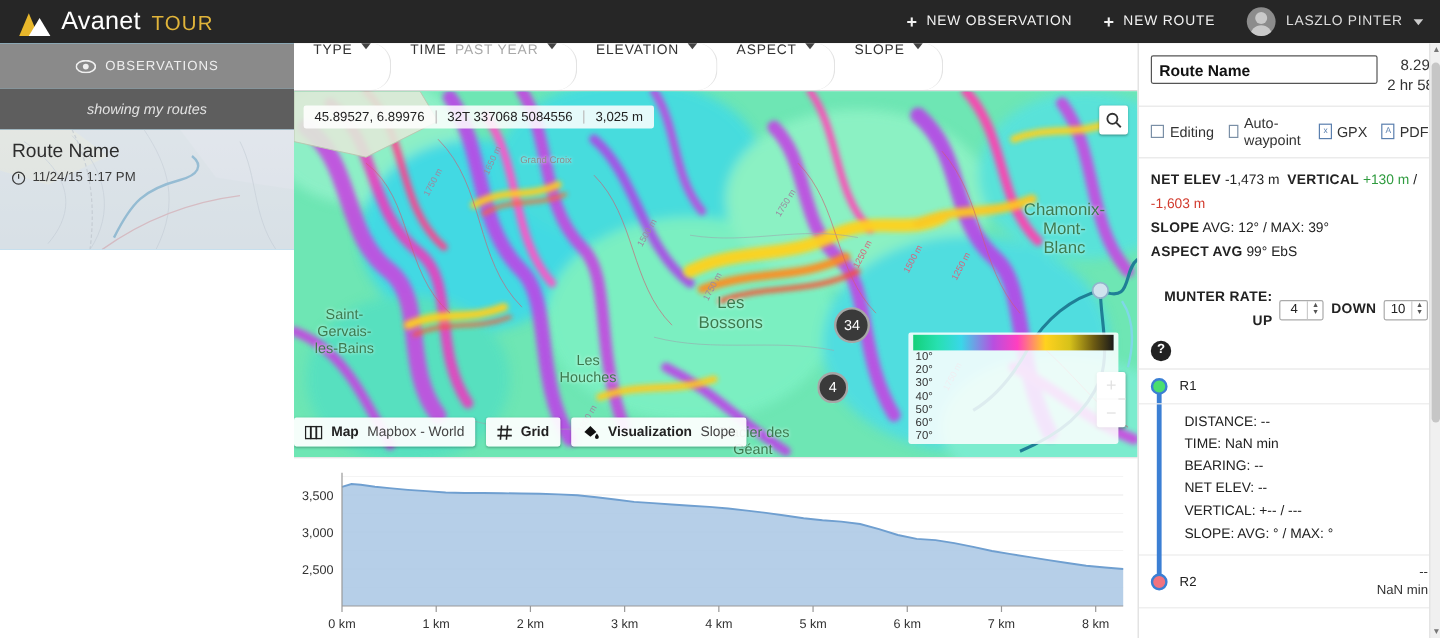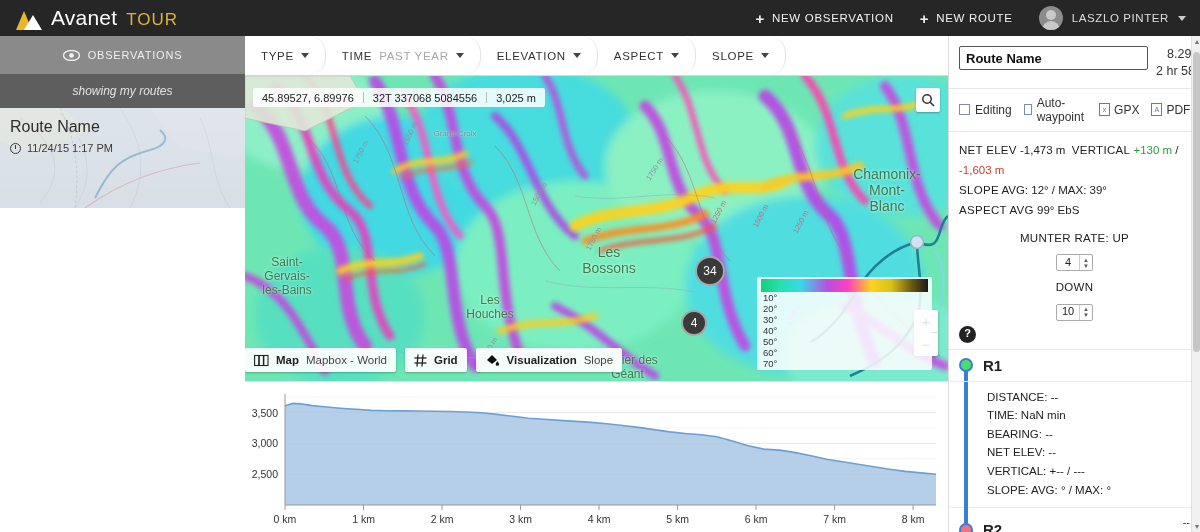--- a/index.html
+++ b/index.html
@@ -62,21 +62,21 @@
   .clock { width:11px;height:11px;border:1.5px solid #3a3a3a;border-radius:50%;
            position:relative; display:inline-block;}
   .clock::after{content:"";position:absolute;left:3.5px;top:1.5px;width:1.3px;
            height:4px;background:#3a3a3a;}
   .sidebar-rest { height:100%; background:#fff; }
 
   
   .filterbar { position:absolute; left:245px; top:36px; width:703px; height:40px;
                background:#fff; display:flex; align-items:stretch;
                border-bottom:1px solid #d8d8d8; }
-  .filter { display:flex; align-items:center; gap:7px; padding:0 16px;
+  .filter { display:flex; align-items:flex-start; gap:7px; padding:0 16px;
             border-right:1px solid #e3e3e3; font-size:11.5px;
             letter-spacing:.7px; color:#333; cursor:pointer;border-radius:17px; }
   .filter .muted { color:#a8a8a8; }
   .caret-dk { width:0;height:0;border-left:4px solid transparent;
               border-right:4px solid transparent;border-top:5px solid #444; }
 
   
   .map { position:absolute; left:245px; top:76px; width:703px; height:305px;
          overflow:hidden; background:#8ee8c8; }
   .map-canvas { position:absolute; inset:0; }
@@ -131,41 +131,41 @@
           white-space:nowrap; }
   .panel-row { border-top:1px solid #e6e6e6; padding:7px 10px;
                display:flex; align-items:center; gap:12px; font-size:12px; }
   .chk { display:flex; align-items:center; gap:5px; cursor:pointer; color:#333; }
   .box { width:11px; height:11px; border:1px solid #7a8fa6; display:inline-block; }
   .lnk { display:flex; align-items:center; gap:4px; color:#333; cursor:pointer; }
   .doc-ic { width:11px; height:13px; border:1px solid #5a7fae; font-size:7px;
             color:#5a7fae; display:flex; align-items:center; justify-content:center; }
   .stats { border-top:1px solid #e6e6e6; padding:8px 10px 6px;
            font-size:11.5px; line-height:1.75; color:#222; }
-  .stats .k { font-weight:normal; letter-spacing:.3px;text-align:right; }
+  .stats .k { font-weight:bold; letter-spacing:.3px;text-align:right; }
   .up { color:#2e9b3e; } .dn { color:#d23b2e; }
-  .munter { display:flex; align-items:center; gap:6px; margin-top:8px;flex-direction:column; }
+  .munter { display:flex; align-items:center; gap:6px; margin-top:18px; }
   .spin { display:flex; align-items:center; border:1px solid #aaa;
           border-radius:2px; height:17px; background:#fff; }
   .spin .v { width:22px; text-align:center; font-size:11px; }
   .spin .ar { width:13px; border-left:1px solid #ccc; height:100%;
               display:flex; flex-direction:column; align-items:center;
               justify-content:center; font-size:6px; color:#555; line-height:1; cursor:pointer; }
   .help { width:17px; height:17px; border-radius:50%; background:#222; color:#fff;
           font-size:11px; font-weight:bold; display:flex; align-items:center;
           justify-content:center; margin-top:5px; cursor:pointer; }
   .wp-wrap { position:relative; border-top:1px solid #e6e6e6; }
   .wp-line { position:absolute; left:15px; top:16px; bottom:18px; width:4px;
              background:#3b7fd4; }
   .wp { display:flex; align-items:center; gap:10px; padding:7px 10px;
         border-bottom:1px solid #ececec; position:relative; }
   .dot { width:14px; height:14px; border-radius:50%; border:2px solid #3b7fd4;
          position:relative; z-index:2; }
   .dot.g { background:#4ade6e; } .dot.r { background:#f2737f; }
-  .wp-label { font-weight:bold; font-size:15px; }
+  .wp-label { font-weight:normal; font-size:11px; }
   .wp-right { margin-left:auto; text-align:right; font-size:11px; color:#333;
               line-height:1.3; }
   .wp-stats { padding:6px 10px 8px 38px; font-size:11.5px; line-height:1.62;
               color:#222; border-bottom:1px solid #ececec; }
   .scroll { position:absolute; right:0; top:0; width:9px; height:496px;
             background:#f0f0f0; border-left:1px solid #e0e0e0; }
   .scroll .thumb { position:absolute; top:16px; left:1px; width:7px; height:300px;
                    background:#c6c6c6; border-radius:4px; }
   .scroll .arr { position:absolute; left:1.5px; font-size:7px; color:#777; }
 </style>

